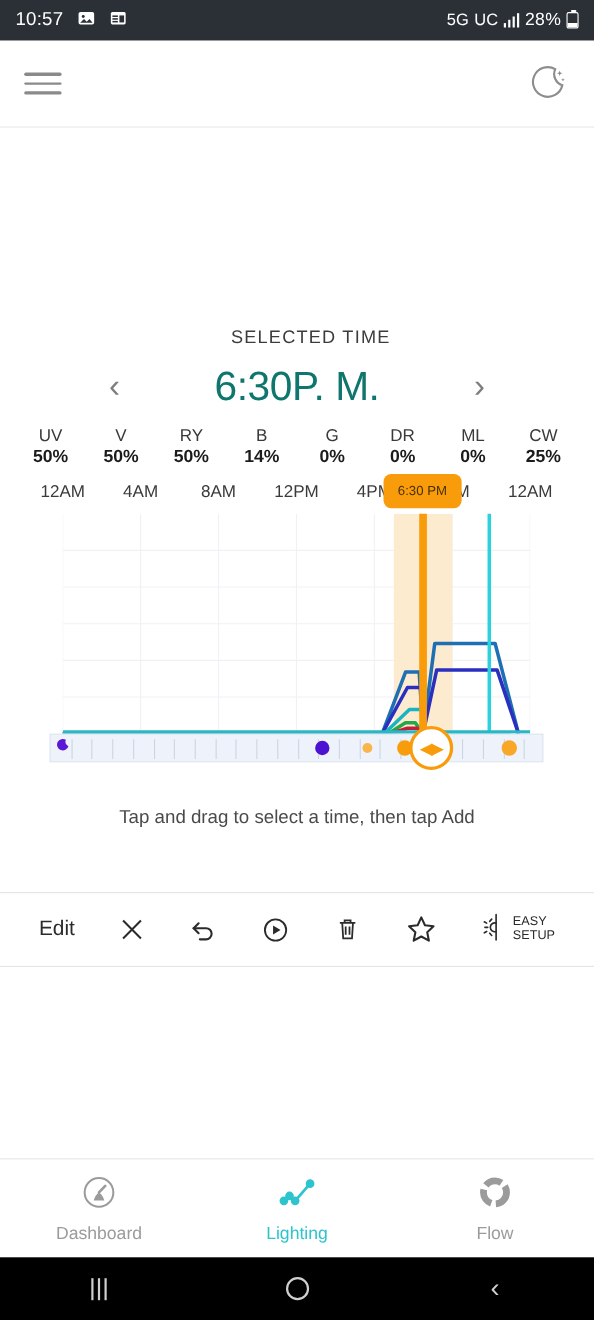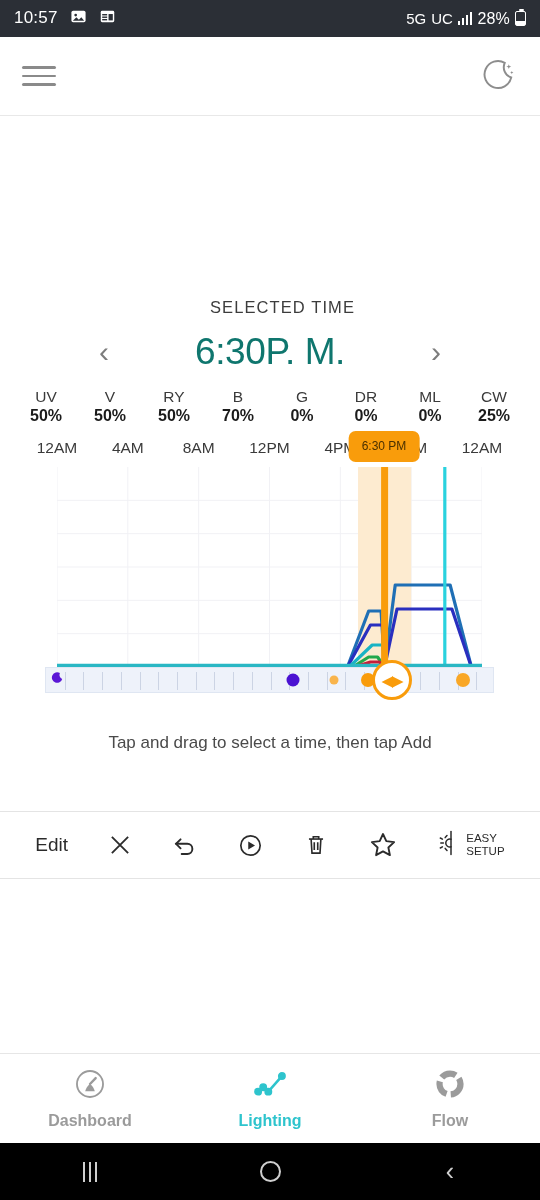--- a/index.html
+++ b/index.html
@@ -113,21 +113,21 @@
   .tb-item{display:flex;align-items:center;justify-content:center;cursor:pointer;color:#2b2b2b;}
   .tb-edit{font-size:19px;color:#2b2b2b;}
   .easy{display:flex;align-items:center;gap:6px;}
   .easy-txt{font-size:11.5px;line-height:1.15;color:#2b2b2b;}
 
   
   .botnav{
     position:absolute;left:0;right:0;top:1053px;height:90px;background:#fff;
     border-top:1px solid #e6e6e6;display:flex;
   }
-  .nav-item{flex:1;display:flex;flex-direction:column;align-items:center;justify-content:center;gap:7px;cursor:pointer;font-weight:bold;}
+  .nav-item{flex:1;display:flex;flex-direction:column;align-items:center;justify-content:center;gap:7px;cursor:pointer;}
   .nav-lab{font-size:16px;color:#9b9b9b;}
   .nav-item.active .nav-lab{color:#2ec4cd;}
 
   
   .sysnav{
     position:absolute;left:0;right:0;top:1143px;height:57px;background:#000;
     display:flex;align-items:center;
   }
   .sys-btn{flex:1;display:flex;align-items:center;justify-content:center;cursor:pointer;}
   .sys-recent{display:flex;gap:4px;}
@@ -202,21 +202,21 @@
   <div class="chan">
     <div class="nm">V</div>
     <div class="vl">50%</div>
     </div>
   <div class="chan">
     <div class="nm">RY</div>
     <div class="vl">50%</div>
     </div>
   <div class="chan">
     <div class="nm">B</div>
-    <div class="vl">70%</div>
+    <div class="vl">14%</div>
     </div>
   <div class="chan">
     <div class="nm">G</div>
     <div class="vl">0%</div>
     </div>
   <div class="chan">
     <div class="nm">DR</div>
     <div class="vl">0%</div>
     </div>
   <div class="chan">

